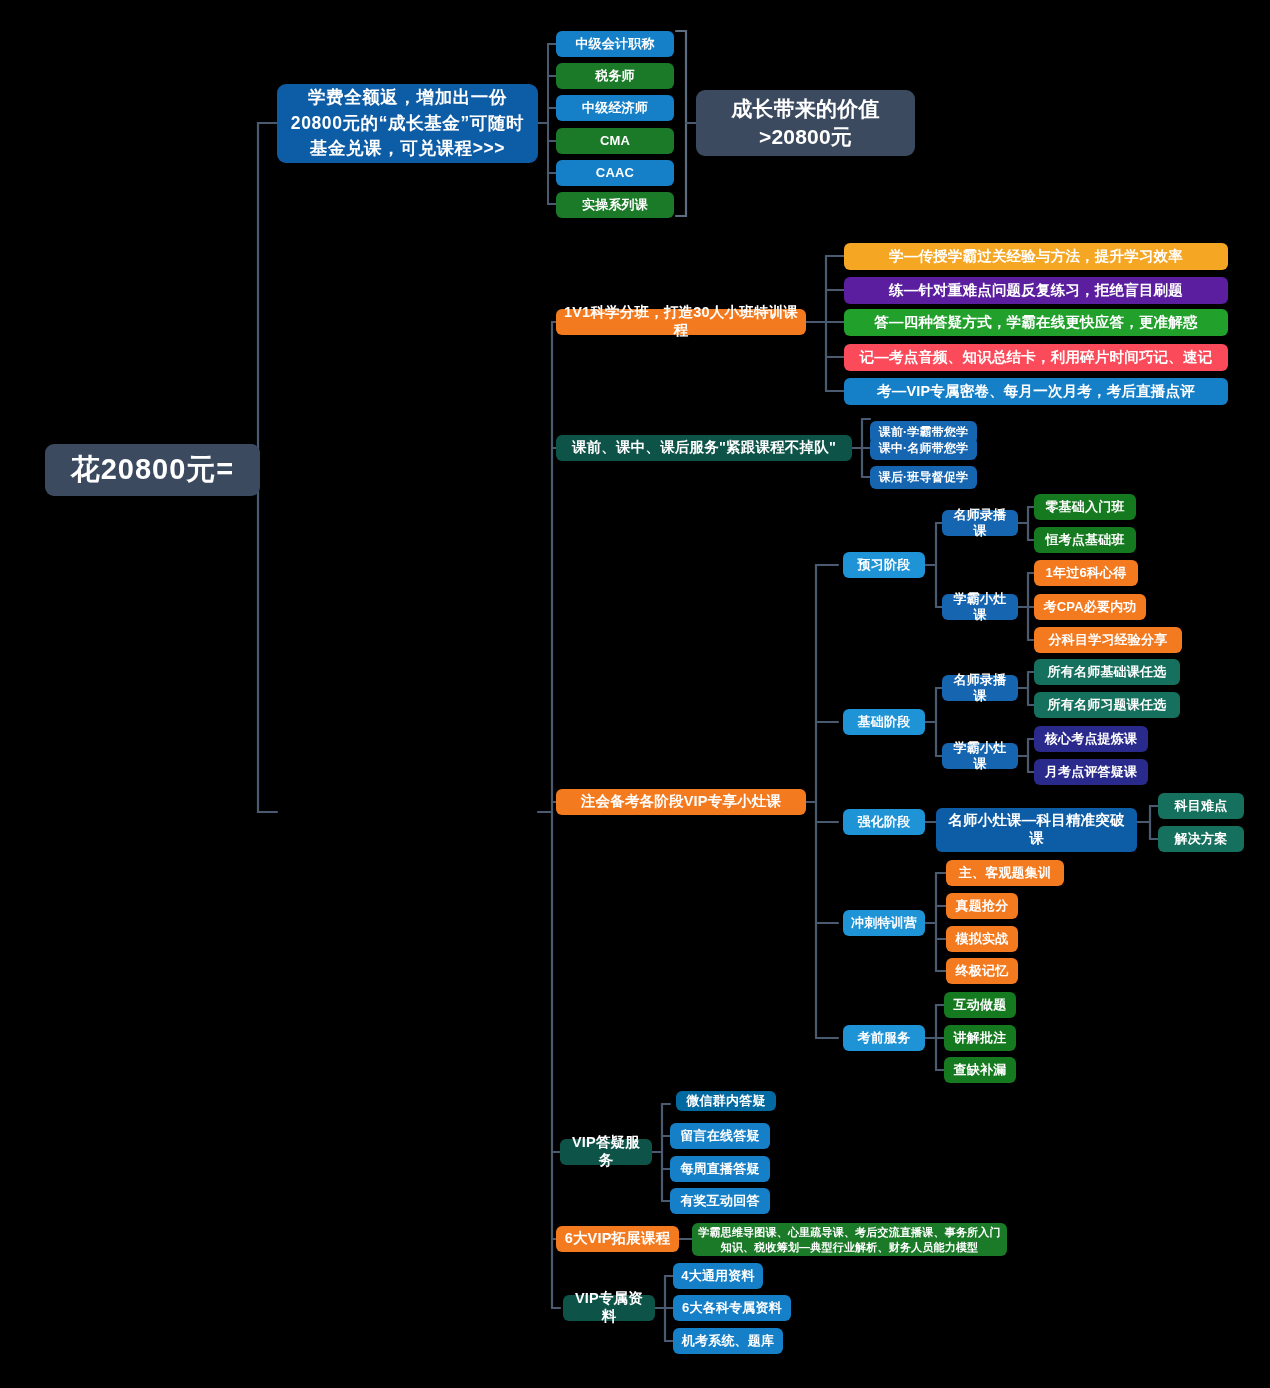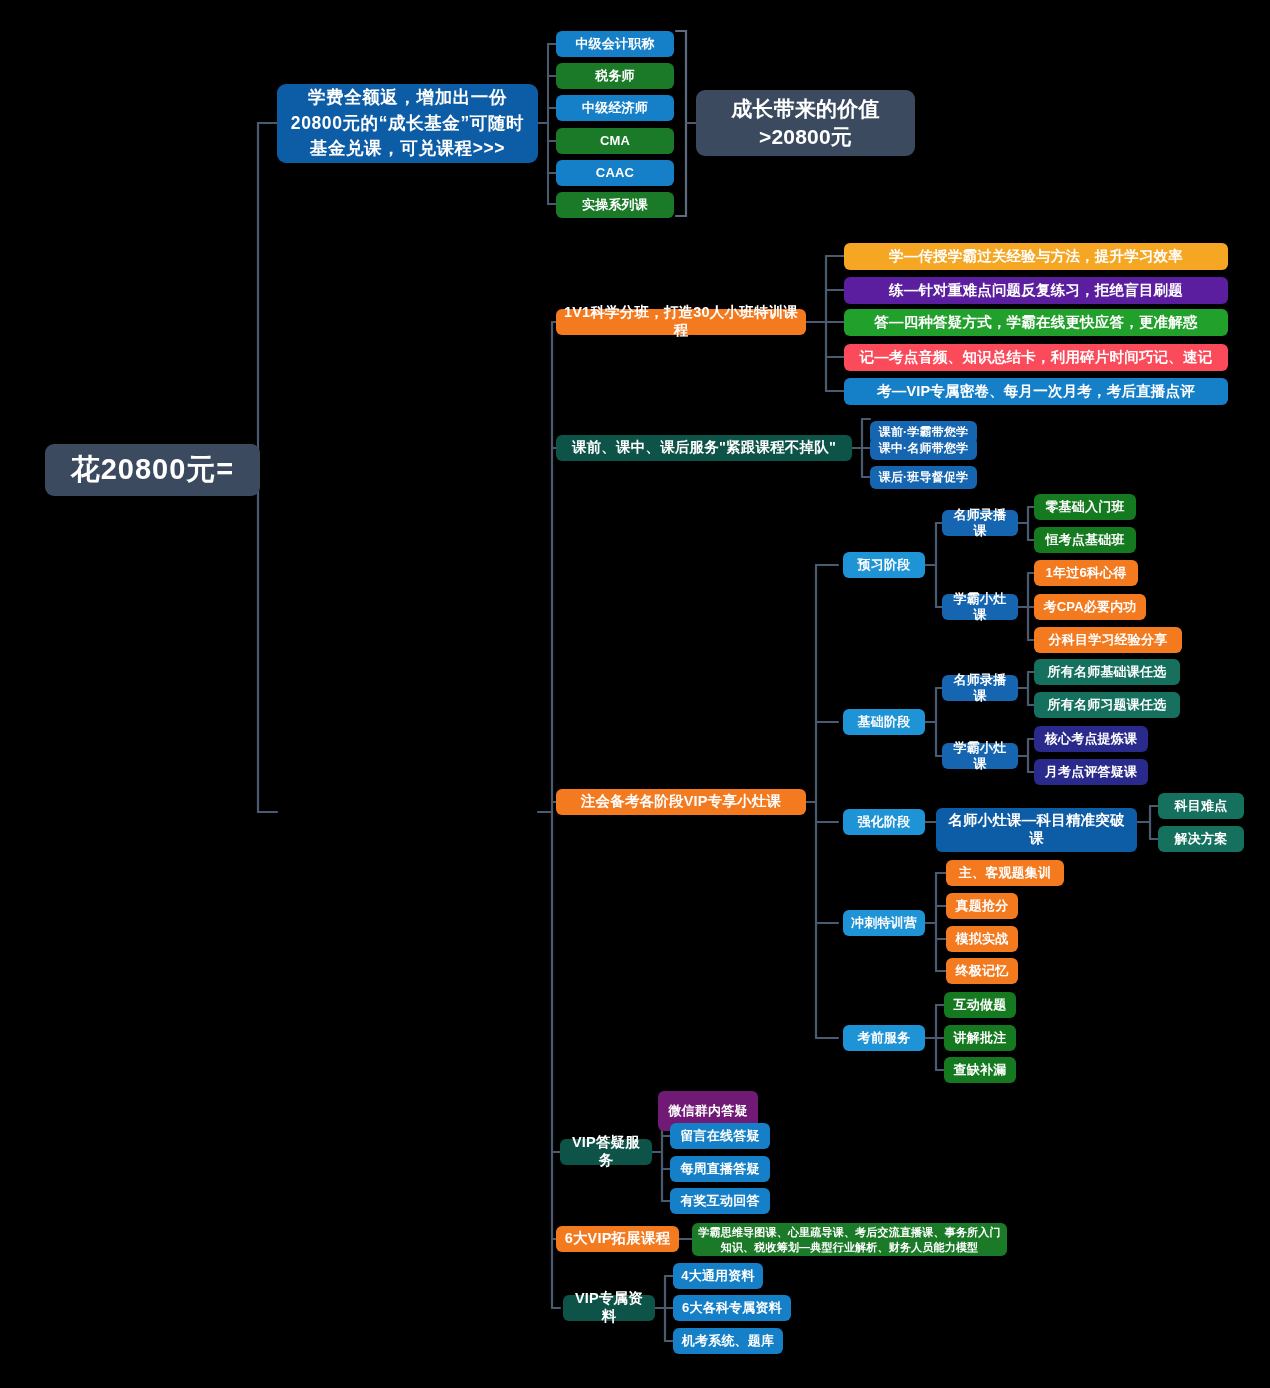--- a/index.html
+++ b/index.html
@@ -196,21 +196,21 @@
   <div class="node small" style="left:946px;top:893px;width:72px;height:26px;background:#f47a1f;">真题抢分</div>
   <div class="node small" style="left:946px;top:926px;width:72px;height:26px;background:#f47a1f;">模拟实战</div>
   <div class="node small" style="left:946px;top:958px;width:72px;height:26px;background:#f47a1f;">终极记忆</div>
 
   <div class="node small" style="left:843px;top:1025px;width:82px;height:26px;background:#1e93d6;">考前服务</div>
   <div class="node small" style="left:944px;top:992px;width:72px;height:26px;background:#157a1f;">互动做题</div>
   <div class="node small" style="left:944px;top:1025px;width:72px;height:26px;background:#157a1f;">讲解批注</div>
   <div class="node small" style="left:944px;top:1057px;width:72px;height:26px;background:#157a1f;">查缺补漏</div>
 
   <div class="node mid" style="left:560px;top:1139px;width:92px;height:26px;background:#0d5348;">VIP答疑服务</div>
-  <div class="node small" style="left:658px;top:1091px;width:100px;height:40px;background:#701a75;">微信群内答疑</div>
+  <div class="node small" style="left:676px;top:1091px;width:100px;height:20px;background:#0369a1;">微信群内答疑</div>
   <div class="node small" style="left:670px;top:1123px;width:100px;height:26px;background:#1580c8;">留言在线答疑</div>
   <div class="node small" style="left:670px;top:1156px;width:100px;height:26px;background:#1580c8;">每周直播答疑</div>
   <div class="node small" style="left:670px;top:1188px;width:100px;height:26px;background:#1580c8;">有奖互动回答</div>
 
   <div class="node mid" style="left:556px;top:1226px;width:123px;height:26px;background:#f47a1f;">6大VIP拓展课程</div>
   <div class="node xtiny" style="left:692px;top:1223px;width:315px;height:33px;background:#1b7a28;padding:2px 6px;">学霸思维导图课、心里疏导课、考后交流直播课、事务所入门知识、税收筹划—典型行业解析、财务人员能力模型</div>
 
   <div class="node mid" style="left:563px;top:1295px;width:92px;height:26px;background:#0d5348;">VIP专属资料</div>
   <div class="node small" style="left:673px;top:1263px;width:90px;height:26px;background:#1580c8;">4大通用资料</div>
   <div class="node small" style="left:673px;top:1295px;width:118px;height:26px;background:#1580c8;">6大各科专属资料</div>

